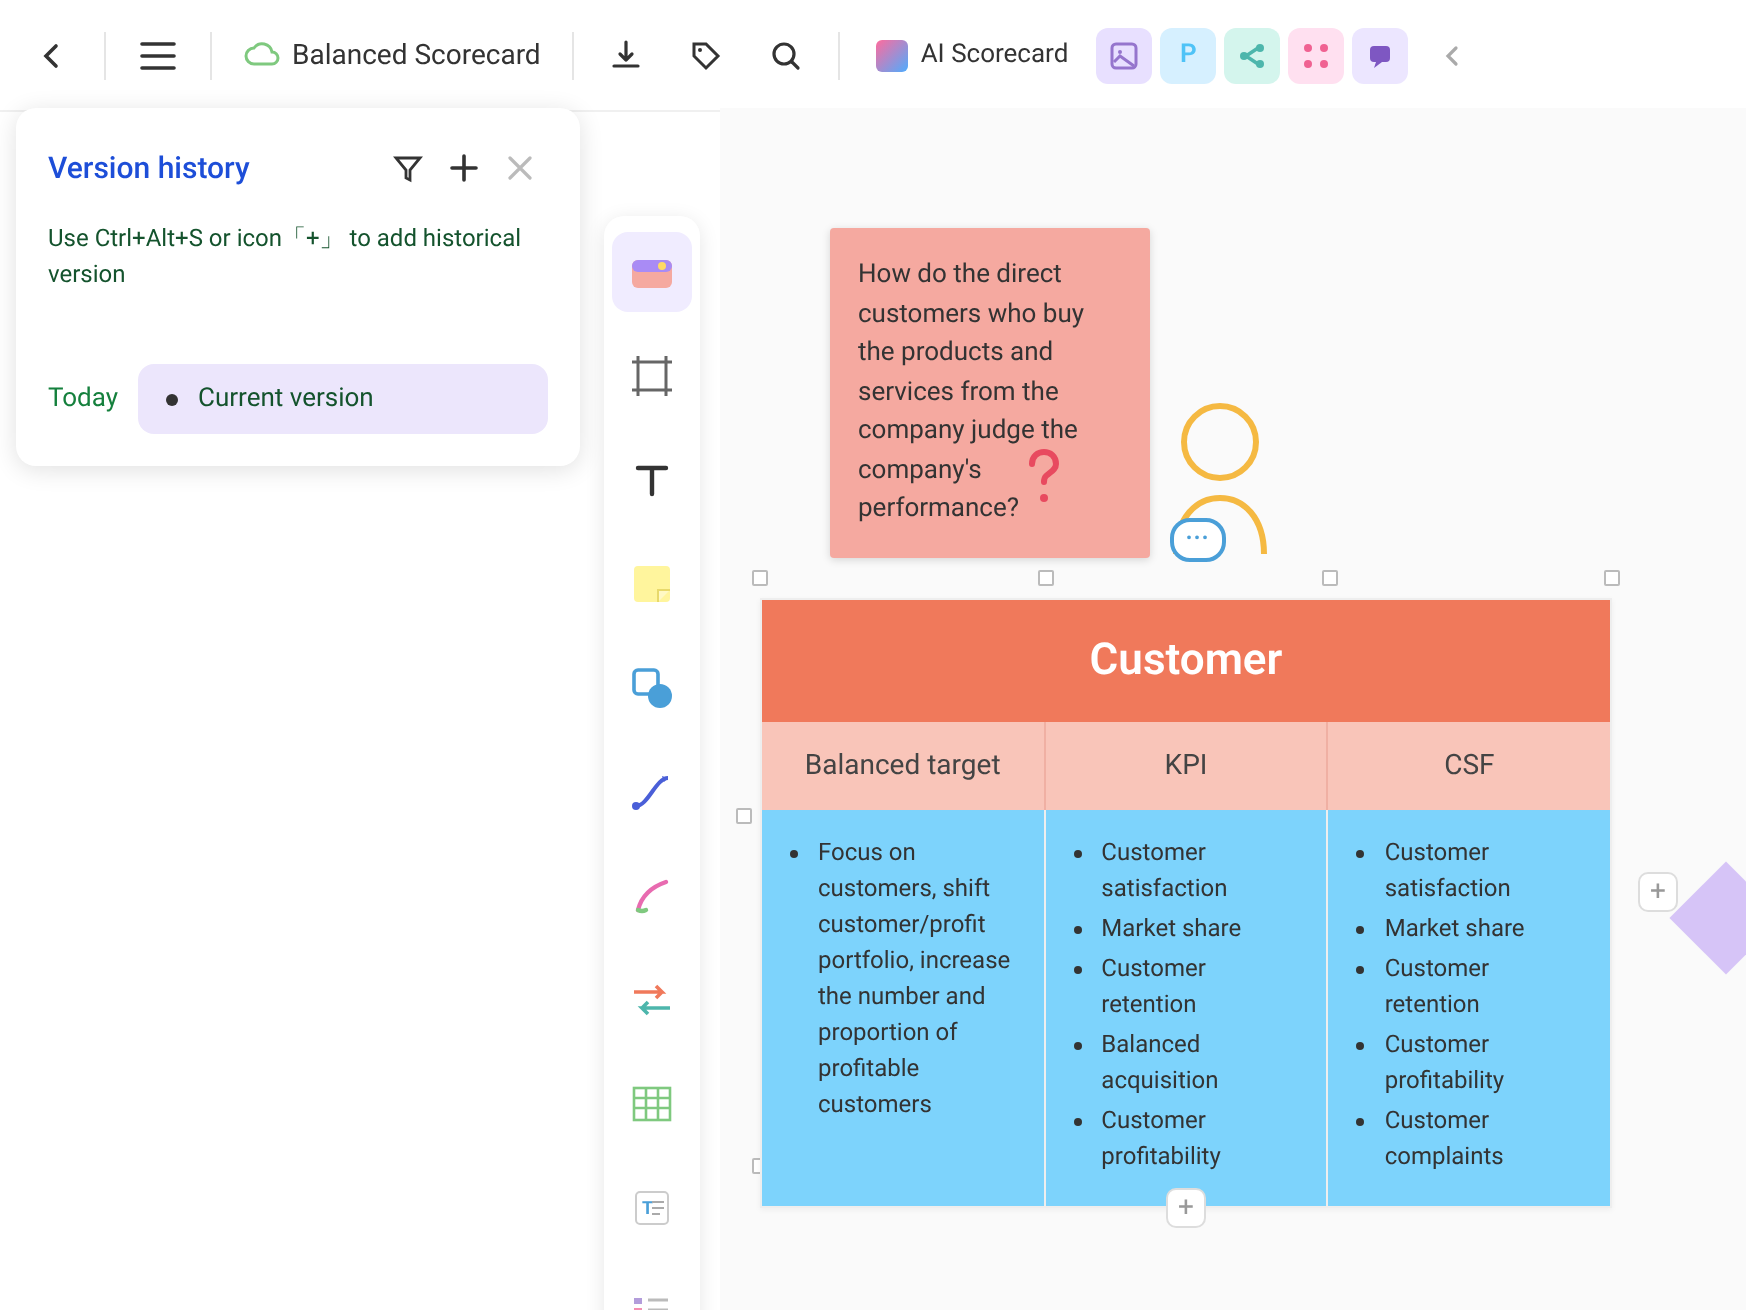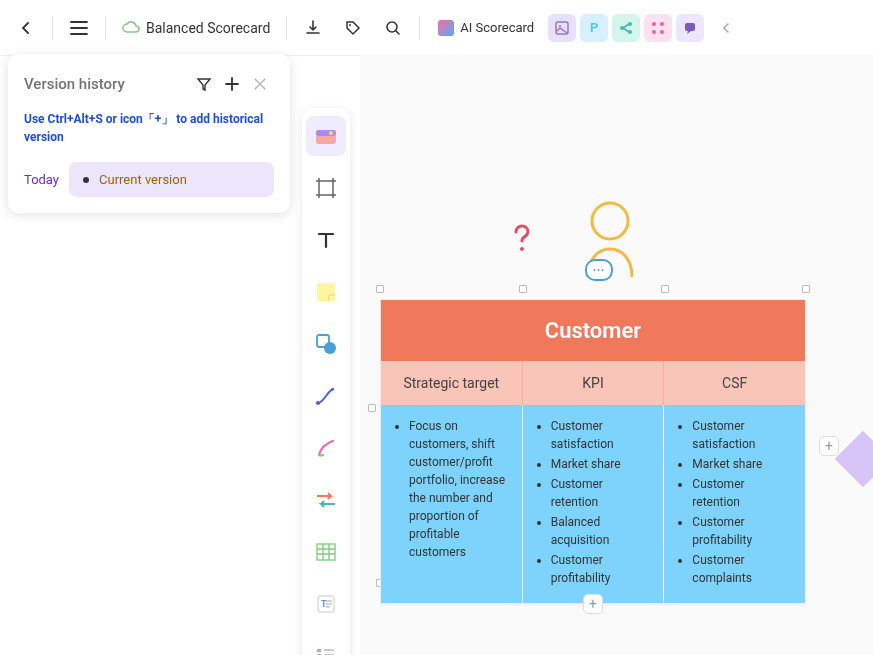--- a/index.html
+++ b/index.html
@@ -16,28 +16,28 @@
 .feature-pill { width: 28px; height: 28px; border-radius: 6px; display: flex; align-items: center; justify-content: center; font-size: 13px; font-weight: 600; }
 .fp-purple { background: #e8e0ff; color: #9575cd; }
 .fp-blue { background: #d6f0ff; color: #4fc3f7; }
 .fp-teal { background: #d4f5ed; color: #4db6ac; }
 .fp-pink { background: #ffe0f0; color: #f06292; }
 .fp-violet { background: #ece6ff; color: #7e57c2; }
 
 
 .version-panel { position: absolute; top: 54px; left: 8px; width: 282px; background: #fff; border-radius: 10px; box-shadow: 0 2px 12px rgba(0,0,0,0.12); padding: 16px; }
 .vp-header { display: flex; align-items: center; margin-bottom: 12px; }
-.vp-title { font-size: 15px; font-weight: 500; color: #737373; flex: 1; }
+.vp-title { font-size: 15px; font-weight: 500; color: #1d4ed8; flex: 1; }
 .vp-icon { width: 28px; height: 28px; display: flex; align-items: center; justify-content: center; cursor: pointer; color: #444; }
-.vp-hint { font-size: 12px; color: #1d4ed8; line-height: 1.5; margin-bottom: 16px; font-weight: bold; }
+.vp-hint { font-size: 12px; color: #14532d; line-height: 1.5; margin-bottom: 36px; }
 .vp-row { display: flex; align-items: center; gap: 10px; }
-.vp-today { font-size: 13px; color: #6d28d9; }
+.vp-today { font-size: 13px; color: #15803d; }
 .vp-current { background: #ece6fc; border-radius: 8px; padding: 10px 14px; display: flex; align-items: center; gap: 10px; flex: 1; }
 .vp-dot { width: 6px; height: 6px; border-radius: 50%; background: #333; }
-.vp-current-label { font-size: 13px; color: #a16207; }
+.vp-current-label { font-size: 13px; color: #14532d; }
 
 
 .tool-rail { position: absolute; top: 108px; left: 302px; width: 48px; background: #fff; border-radius: 10px; box-shadow: 0 2px 10px rgba(0,0,0,0.1); padding: 8px 4px; display: flex; flex-direction: column; gap: 12px; align-items: center; }
 .tool-item { width: 40px; height: 40px; display: flex; align-items: center; justify-content: center; border-radius: 8px; cursor: pointer; color: #666; }
 .tool-item.active { background: #f0ecff; }
 
 
 .canvas { position: absolute; top: 54px; left: 360px; right: 0; bottom: 0; background: #fafafa; }
 .sticky-note { position: absolute; top: 60px; left: 55px; width: 160px; background: #f5a9a0; border-radius: 2px; padding: 14px; font-size: 13px; line-height: 1.5; color: #333; box-shadow: 0 1px 4px rgba(0,0,0,0.15); }
 .question-badge { position: absolute; top: 170px; left: 150px; font-size: 24px; }
@@ -247,20 +247,23 @@
     <svg width="20" height="16" viewBox="0 0 20 16">
         <rect x="1" y="1" width="4" height="3" fill="#b39ddb"></rect>
         <rect x="1" y="6" width="4" height="3" fill="#f48fb1"></rect>
         <rect x="1" y="11" width="4" height="3" fill="#81d4fa"></rect>
         <path d="M8 2h10M8 7h10M8 12h10" stroke="#bbb" stroke-width="1.5"></path>
       </svg>
   </div>
 </div>
 
 <div class="canvas">
+  <div class="sticky-note">
+    <span>How do the direct customers who buy the products and services from the company judge the company's performance?</span>
+  </div>
   <div class="question-badge">
     <svg width="24" height="28" viewBox="0 0 24 28">
         <path d="M6 8c0-4 3-6 6-6s6 2 6 6c0 3-3 4-5 6-1 1-1 3-1 3" stroke="#e84a5f" stroke-width="3" fill="none" stroke-linecap="round"></path>
         <circle cx="12" cy="25" r="2" fill="#e84a5f"></circle>
       </svg>
   </div>
   <svg class="person-shape" viewBox="0 0 60 80">
     <circle cx="30" cy="22" r="18" stroke="#f5b942" stroke-width="3" fill="none"></circle>
     <path d="M8 78c0-18 10-28 22-28s22 10 22 28" stroke="#f5b942" stroke-width="3" fill="none"></path>
   </svg>
@@ -269,21 +272,21 @@
   <div class="sel-handle" style="top:231px; left:16px"></div>
   <div class="sel-handle" style="top:231px; left:159px"></div>
   <div class="sel-handle" style="top:231px; left:301px"></div>
   <div class="sel-handle" style="top:231px; left:442px"></div>
   <div class="sel-handle" style="top:350px; left:8px"></div>
   <div class="sel-handle" style="top:525px; left:16px"></div>
 
   <div class="bsc-table">
     <div class="bsc-title">Customer</div>
     <div class="bsc-headers">
-      <div class="bsc-h">Strategic target</div>
+      <div class="bsc-h">Balanced target</div>
       <div class="bsc-h">KPI</div>
       <div class="bsc-h">CSF</div>
     </div>
     <div class="bsc-body">
       <div class="bsc-col">
         <ul>
           <li>Focus on customers, shift customer/profit portfolio, increase the number and proportion of profitable customers</li>
         </ul>
       </div>
       <div class="bsc-col">

